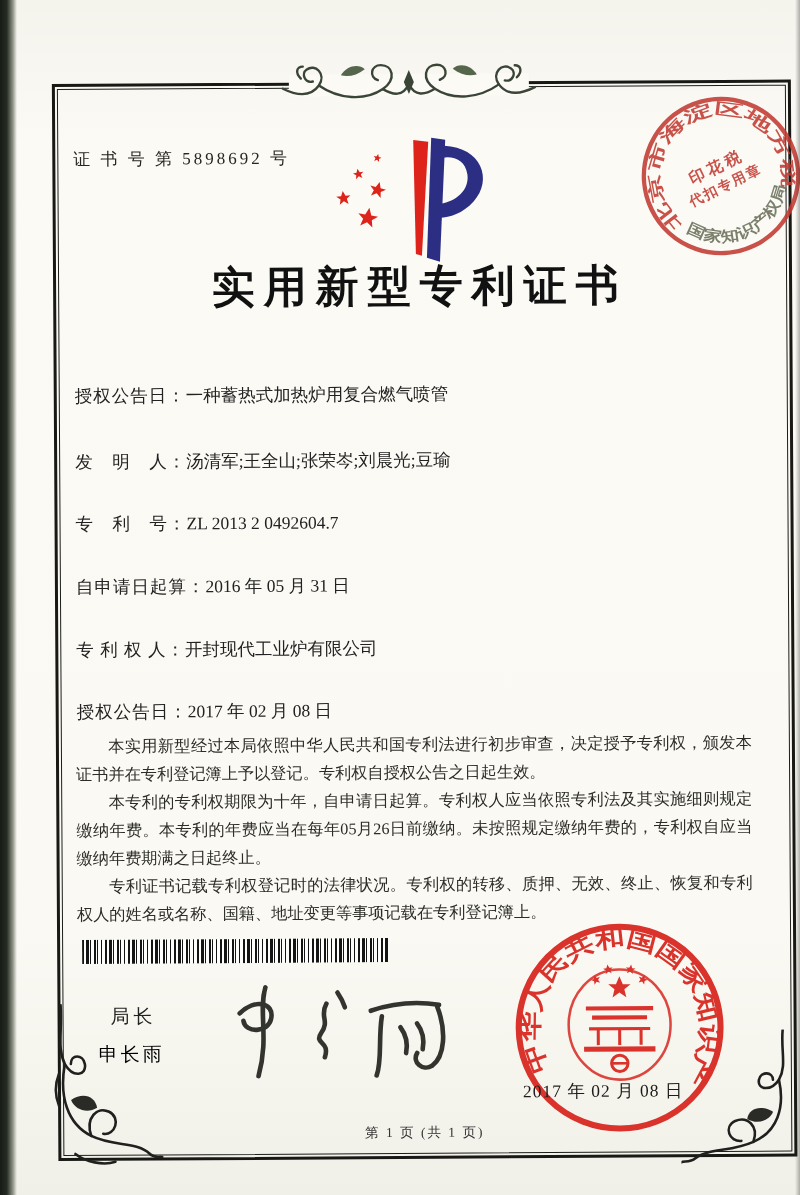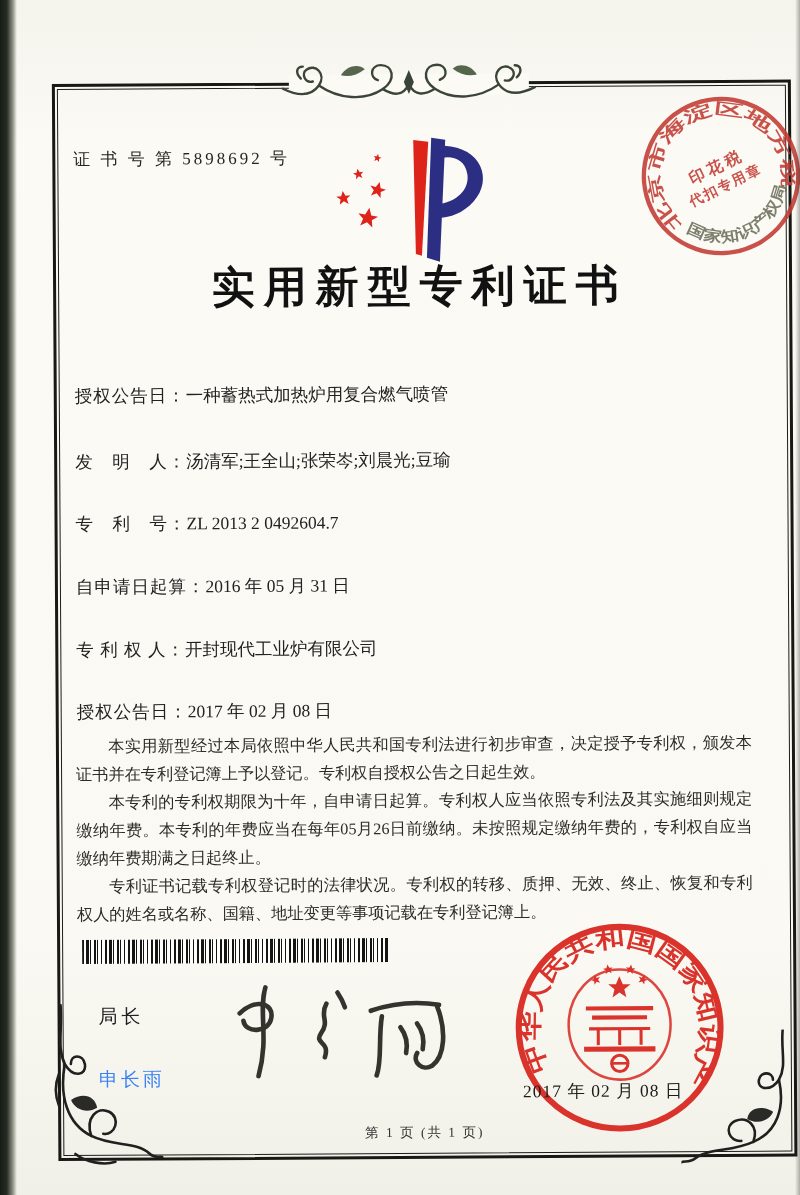--- a/index.html
+++ b/index.html
@@ -25,23 +25,23 @@
   .paras{position:absolute;left:75px;top:731px;width:676px;font-size:16.2px;line-height:28px;color:#2c2c28;}
   .paras p{margin:0;text-indent:2em;text-align:justify;}
   .barcode{position:absolute;left:80px;top:938px;width:306px;height:24px;
     background:repeating-linear-gradient(90deg,
       #141414 0 2px,#fdfdfb 2px 4px,
       #141414 4px 7px,#fdfdfb 7px 8px,
       #141414 8px 9px,#fdfdfb 9px 12px,
       #141414 12px 14px,#fdfdfb 14px 15px,
       #141414 15px 16px,#fdfdfb 16px 19px,
       #141414 19px 20px,#fdfdfb 20px 23px);}
-  .director-title{position:absolute;left:96px;top:1002px;font-size:19px;letter-spacing:4px;color:#222;
+  .director-title{position:absolute;left:108px;top:1002px;font-size:19px;letter-spacing:4px;color:#222;
     font-family:"Liberation Sans","DejaVu Sans",sans-serif;}
-  .director-name{position:absolute;left:96px;top:1065px;font-size:19px;letter-spacing:3px;color:#3b82f6;
+  .director-name{position:absolute;left:96px;top:1040px;font-size:19px;letter-spacing:3px;color:#000000;
     font-family:"Liberation Sans","DejaVu Sans",sans-serif;}
   .signature{position:absolute;left:215px;top:978px;width:240px;height:104px;}
   .seal{position:absolute;left:510px;top:922px;width:214px;height:214px;z-index:2;opacity:.93;}
   .seal-date{position:absolute;left:520px;top:1080px;font-size:17.5px;color:#1c1c1a;z-index:3;letter-spacing:1px;}
   .footer{position:absolute;left:55px;top:1124px;width:733px;text-align:center;font-size:13.5px;
     letter-spacing:2px;color:#333;}
   .tax-stamp{position:absolute;left:637px;top:92px;width:168px;height:168px;transform:rotate(-26deg);opacity:.88;z-index:4;}
   .ornament-top{position:absolute;left:284px;top:54px;width:256px;height:64px;z-index:1;}
   .flourish-bl{position:absolute;left:48px;top:1002px;width:112px;height:172px;z-index:1;}
   .flourish-br{position:absolute;left:678px;top:1032px;width:112px;height:150px;z-index:1;}

